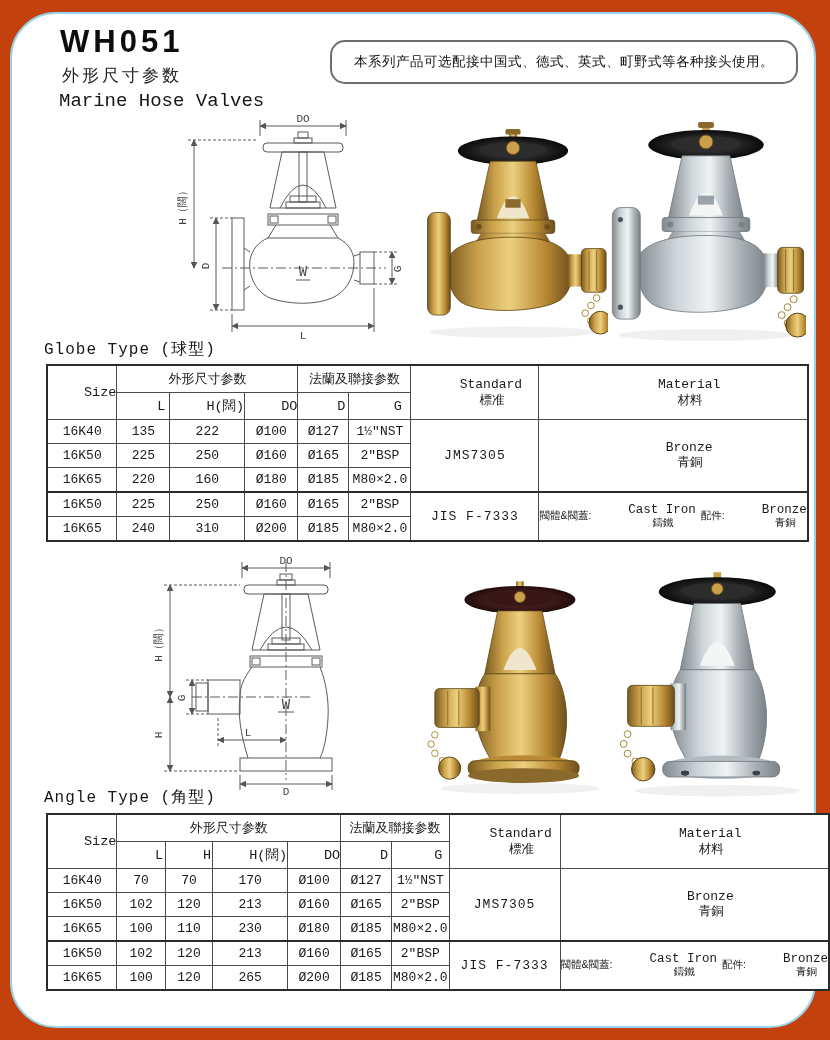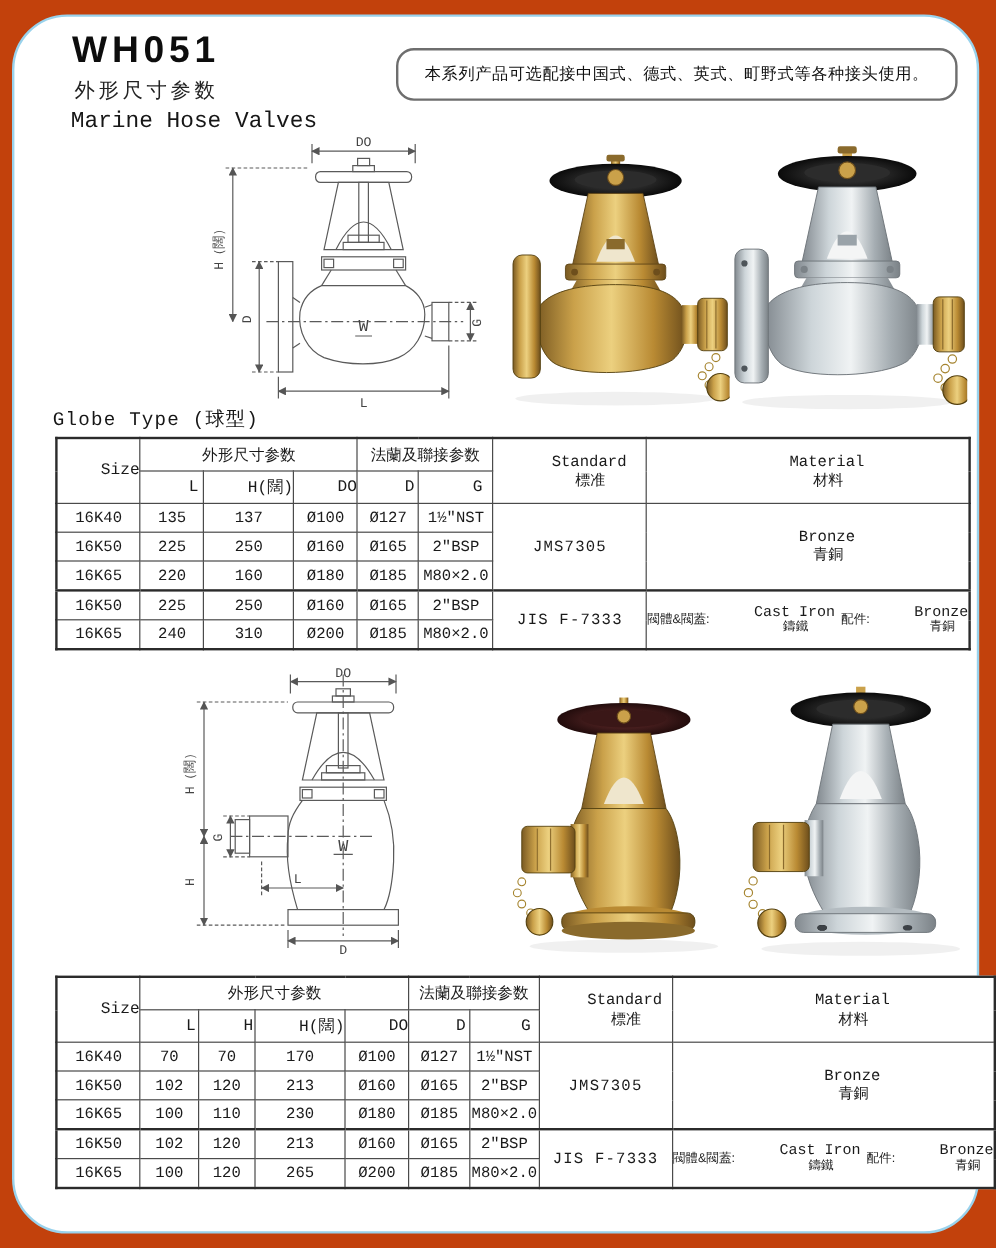--- a/index.html
+++ b/index.html
@@ -240,21 +240,21 @@
         <th class="sub">H(闊)</th>
         <th class="sub">DO</th>
         <th class="sub">D</th>
         <th class="sub">G</th>
       </tr>
     </thead>
     <tbody>
         <tr>
           <td>16K40</td>
           <td>135</td>
-          <td>137</td>
+          <td>222</td>
           <td>Ø100</td>
           <td>Ø127</td>
           <td>1½″NST</td>
           <td rowspan="3" class="std-cell">JMS7305</td>
           <td class="mat-cell" rowspan="3">
             <div class="mat-simple">
               <div class="en-line">Bronze</div>
               <div class="cn-line">青銅</div>
             </div>
           </td>
@@ -447,20 +447,21 @@
     </g>
     <g>
       <ellipse cx="112" cy="212" rx="60" ry="12" fill="#b4bcc1"></ellipse>
       <rect x="52" y="206" width="120" height="16" rx="7" fill="url(#steel2)" stroke="#6e757a" stroke-width="0.8"></rect>
       <ellipse cx="75" cy="218" rx="4" ry="2.4" fill="#3c4periood146"></ellipse>
       <ellipse cx="75" cy="218" rx="4" ry="2.4" fill="#3c4146"></ellipse>
         <ellipse cx="148" cy="218" rx="4" ry="2.4" fill="#3c4146"></ellipse>
     </g>
   </svg>
 
+  <div class="abs sec-heading" style="left:44px;top:787px;">Angle Type (角型)</div>
 
   <table class="spec abs" style="left:46px;top:813px;">
     <colgroup>
       <col style="width:64px">
         <col style="width:52px">
         <col style="width:50px">
         <col style="width:55px">
       <col style="width:45px">
         <col style="width:57px">
         <col style="width:60px">

